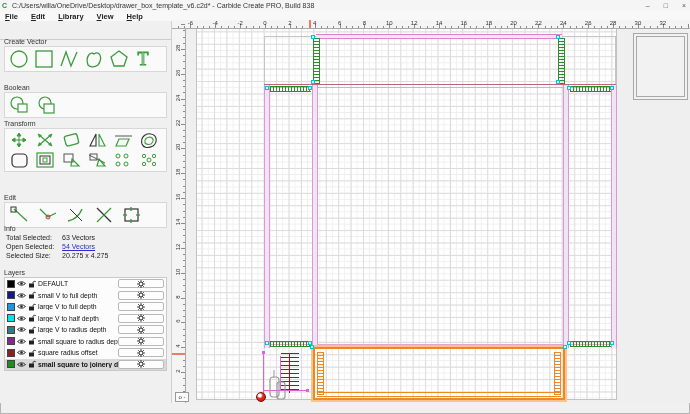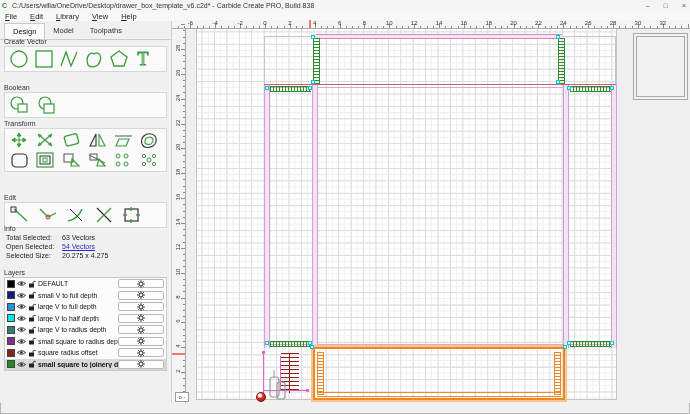--- a/index.html
+++ b/index.html
@@ -9,21 +9,21 @@
 
   
   .titlebar { position:absolute; left:0; top:0; width:690px; height:11px; background:#f5f5f5; display:flex; align-items:center; }
   .app-icon { width:7px; height:7px; margin:0 3px 0 2px; color:#2e8b2e; font-size:7px; line-height:7px; font-weight:bold; }
   .title-text { font-size:7px; color:#333; white-space:nowrap; }
   .win-controls { position:absolute; right:4px; top:0; height:11px; display:flex; gap:14px; align-items:center; }
   .win-btn { font-size:7px; color:#555; line-height:11px; }
 
   
   .menubar { position:absolute; left:0; top:11px; width:690px; height:10px; background:#f8f8f8; display:flex; align-items:center; padding-left:5px; gap:13px; }
-  .menu-item { font-size:7.5px; color:#222; }
+  .menu-item { font-size:7.5px; color:#222;font-weight:bold; }
   .menu-item u { text-decoration:underline; }
 
   
   .left-panel { position:absolute; left:0; top:21px; width:172px; height:382px; background:#f0f0f0; border-right:1px solid #cfcfcf; }
   .tabs { position:absolute; left:4px; top:2px; height:16px; display:flex; }
   .tab { font-size:7.5px; color:#333; padding:3px 8px 2px 8px; }
   .tab.active { background:#fbfbfb; border:1px solid #c9c9c9; border-bottom:none; color:#111; }
   .tab-underline { position:absolute; left:0; top:18px; width:171px; border-top:1px solid #cccccc; }
 
   .group { position:absolute; left:4px; width:163px; }
@@ -113,25 +113,20 @@
 
   <div class="menubar">
     <span class="menu-item"><u>F</u>ile</span>
     <span class="menu-item"><u>E</u>dit</span>
     <span class="menu-item"><u>L</u>ibrary</span>
     <span class="menu-item"><u>V</u>iew</span>
     <span class="menu-item"><u>H</u>elp</span>
   </div>
 
   <div class="left-panel">
-    <div class="tabs">
-      <span class="tab active">Design</span>
-      <span class="tab">Model</span>
-      <span class="tab">Toolpaths</span>
-    </div>
     <div class="tab-underline"></div>
 
     <div class="group" style="top:17px;">
       <div class="group-title">Create Vector</div>
       <div class="group-box">
         <span class="ico">
             <svg width="22" height="20">
               <circle cx="11" cy="10" r="8" fill="none" stroke="#3a9c3a" stroke-width="1.3"></circle>
             </svg>
           </span>

